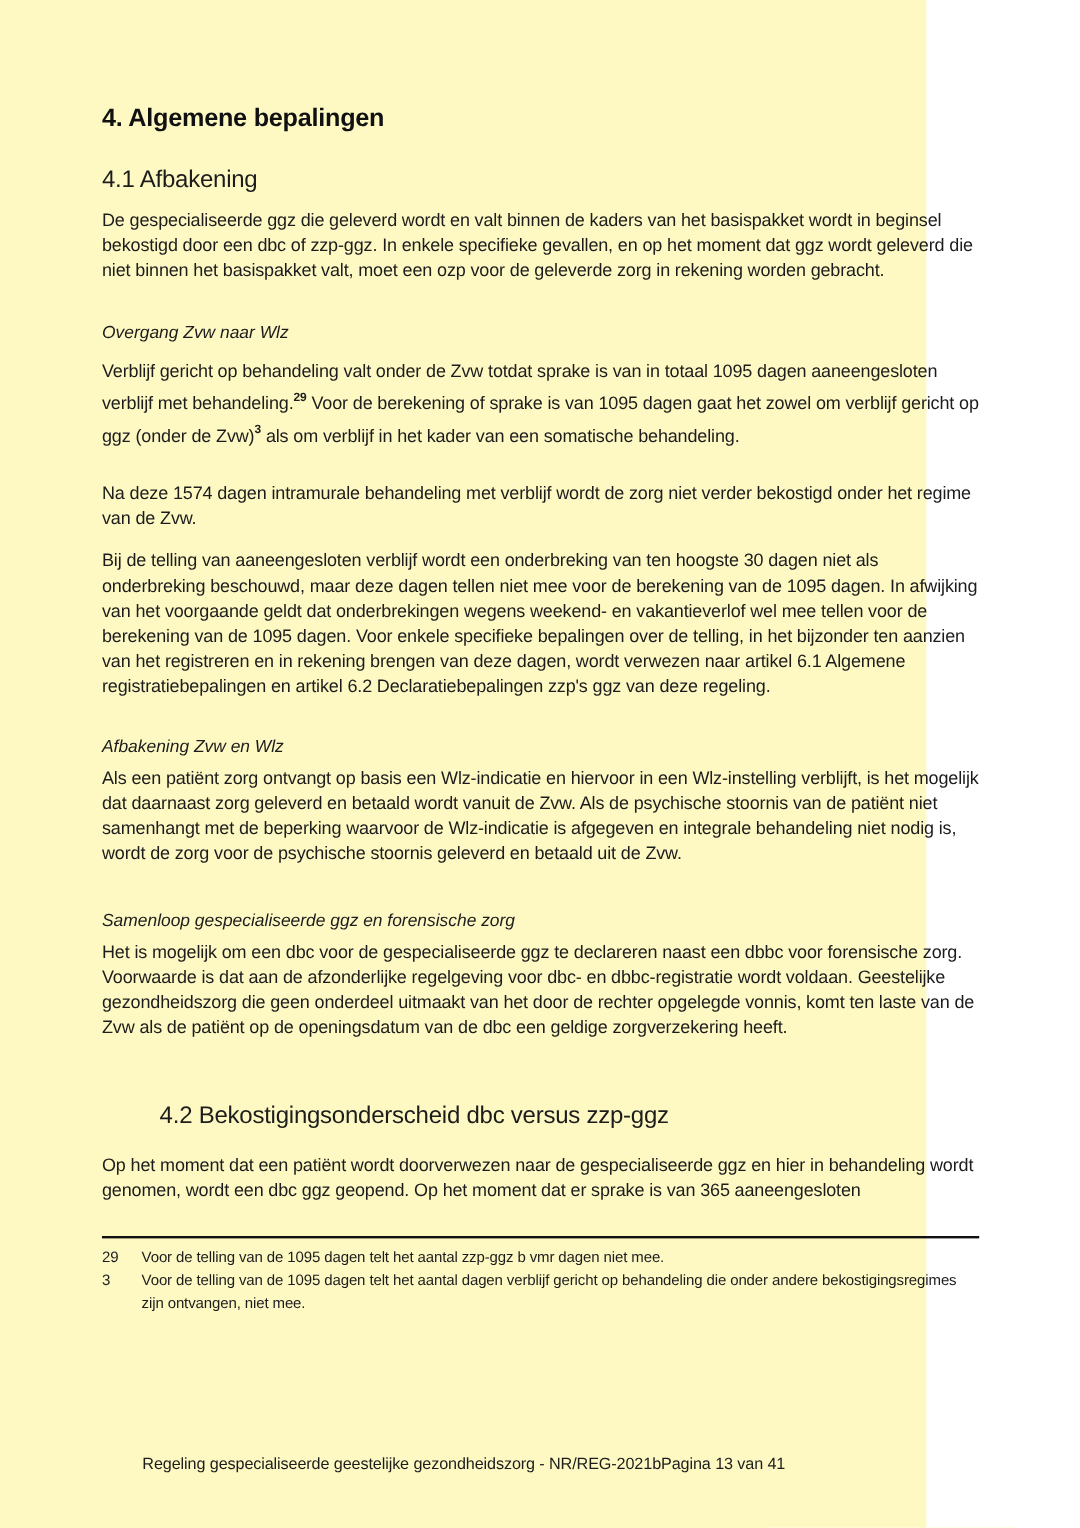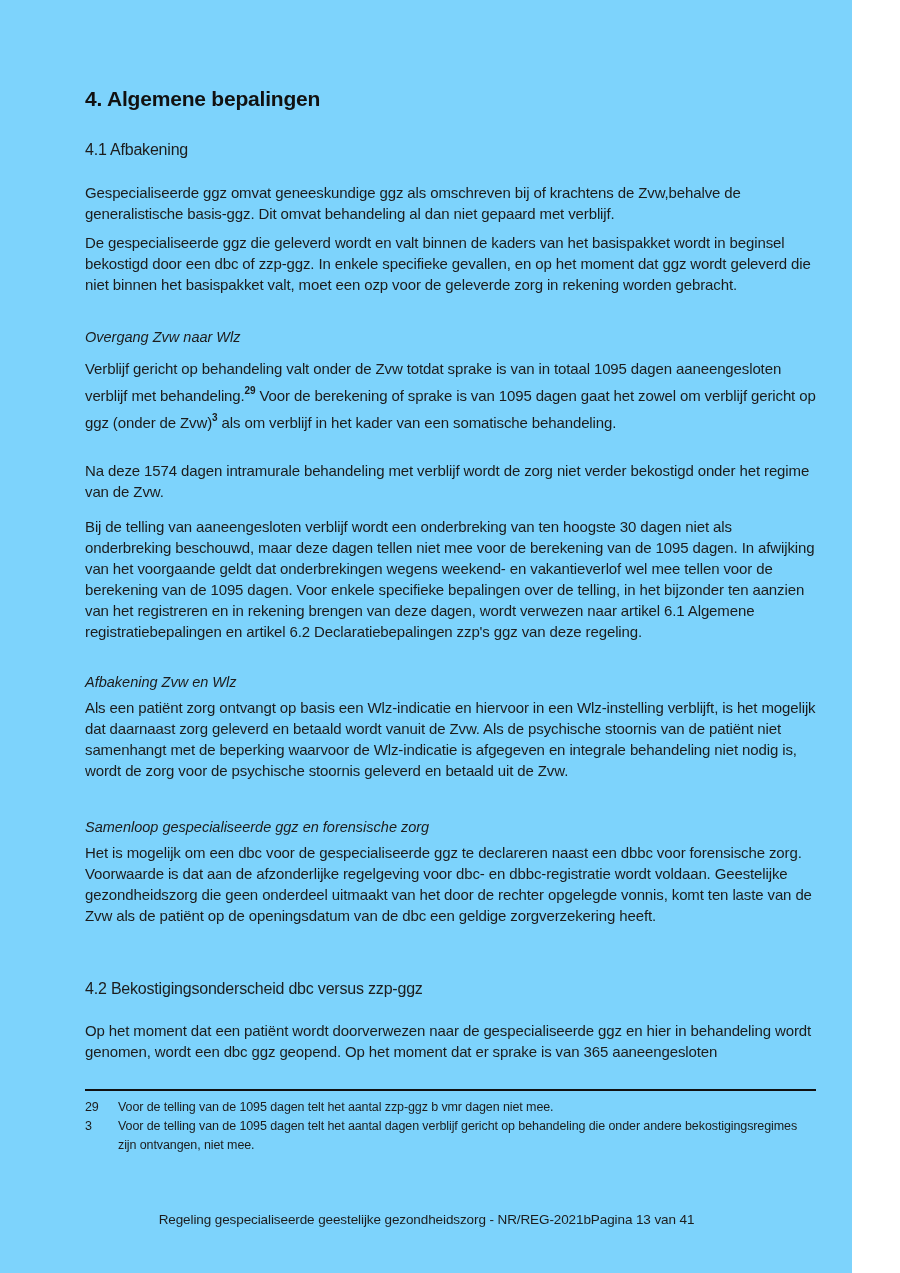--- a/index.html
+++ b/index.html
@@ -6,44 +6,44 @@
   html, body { margin: 0; padding: 0; }
   body {
     width: 900px; height: 1273px;
     background: #ffffff;
     font-family: "Liberation Sans", "DejaVu Sans", sans-serif;
     color: #1c1c1c;
     overflow: hidden;
   }
   .page {
     position: relative;
-    width: 852px; height: 1273px;
-    background: #7dd3fc;
+    width: 772px; height: 1273px;
+    background: #fef9c3;
   }
   .content {
     position: absolute;
     left: 85px; top: 0;
     width: 731px;
     padding-top: 86px;
   }
   h1.chapter {
     margin: 0;
     font-size: 21px; line-height: 26px;
     font-weight: 700;
     letter-spacing: -0.2px;
     color: #111;
   }
   h2.section {
     margin: 23px 0 0 0;
-    font-size: 16px; line-height: 30px;
+    font-size: 20px; line-height: 30px;
     font-weight: 400;
     letter-spacing: -0.2px;
     color: #1c1c1c;
   }
-  h2.section.second { margin-top: 48px; }
+  h2.section.second { margin-top: 48px; margin-left: 48px; }
   p.body {
     margin: 0;
     font-size: 15px; line-height: 21px;
     letter-spacing: -0.12px;
     color: #1c1c1c;
   }
   p.m-first { margin-top: 17px; }
   p.m-follow { margin-top: 8px; }
   p.m-gap24 { margin-top: 24px; }
   p.m-gap33 { margin-top: 14px; }
@@ -98,21 +98,20 @@
 </head>
 <body>
 
 <div class="page">
   <div class="content">
 
     <h1 class="chapter">4. Algemene bepalingen</h1>
 
     <h2 class="section">4.1 Afbakening</h2>
 
-    <p class="body m-first">Gespecialiseerde ggz omvat geneeskundige ggz als omschreven bij of krachtens de Zvw,behalve de generalistische basis-ggz. Dit omvat behandeling al dan niet gepaard met verblijf.</p>
 
     <p class="body m-follow">De gespecialiseerde ggz die geleverd wordt en valt binnen de kaders van het basispakket wordt in beginsel bekostigd door een dbc of zzp-ggz. In enkele specifieke gevallen, en op het moment dat ggz wordt geleverd die niet binnen het basispakket valt, moet een ozp voor de geleverde zorg in rekening worden gebracht.</p>
 
     <h3 class="subsection sub1">Overgang Zvw naar Wlz</h3>
 
     <p class="body m-follow sup-lines"><span>Verblijf gericht op behandeling valt onder de Zvw totdat sprake is van in totaal 1095 dagen aaneengesloten verblijf met behandeling.</span><sup class="fn-ref">29</sup><span> Voor de berekening of sprake is van 1095 dagen gaat het zowel om verblijf gericht op ggz (onder de Zvw)</span><sup class="fn-ref">3</sup><span> als om verblijf in het kader van een somatische behandeling.</span></p>
 
     <p class="body m-gap24">Na deze 1574 dagen intramurale behandeling met verblijf wordt de zorg niet verder bekostigd onder het regime van de Zvw.</p>
 
     <p class="body m-gap33">Bij de telling van aaneengesloten verblijf wordt een onderbreking van ten hoogste 30 dagen niet als onderbreking beschouwd, maar deze dagen tellen niet mee voor de berekening van de 1095 dagen. In afwijking van het voorgaande geldt dat onderbrekingen wegens weekend- en vakantieverlof wel mee tellen voor de berekening van de 1095 dagen. Voor enkele specifieke bepalingen over de telling, in het bijzonder ten aanzien van het registreren en in rekening brengen van deze dagen, wordt verwezen naar artikel 6.1 Algemene registratiebepalingen en artikel 6.2 Declaratiebepalingen zzp's ggz van deze regeling.</p>

